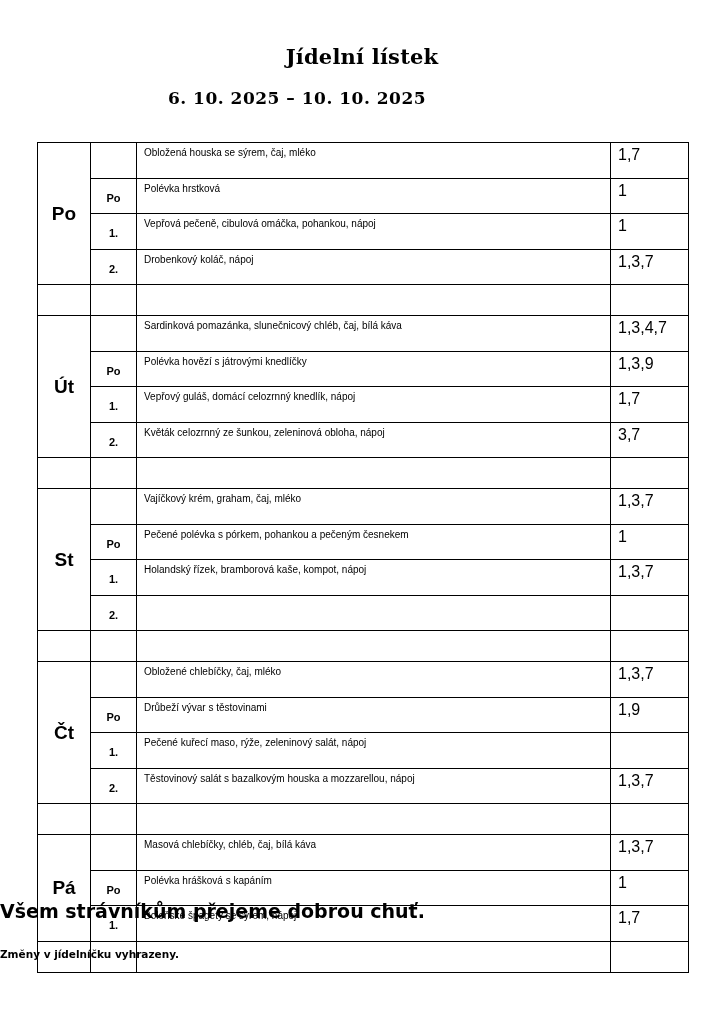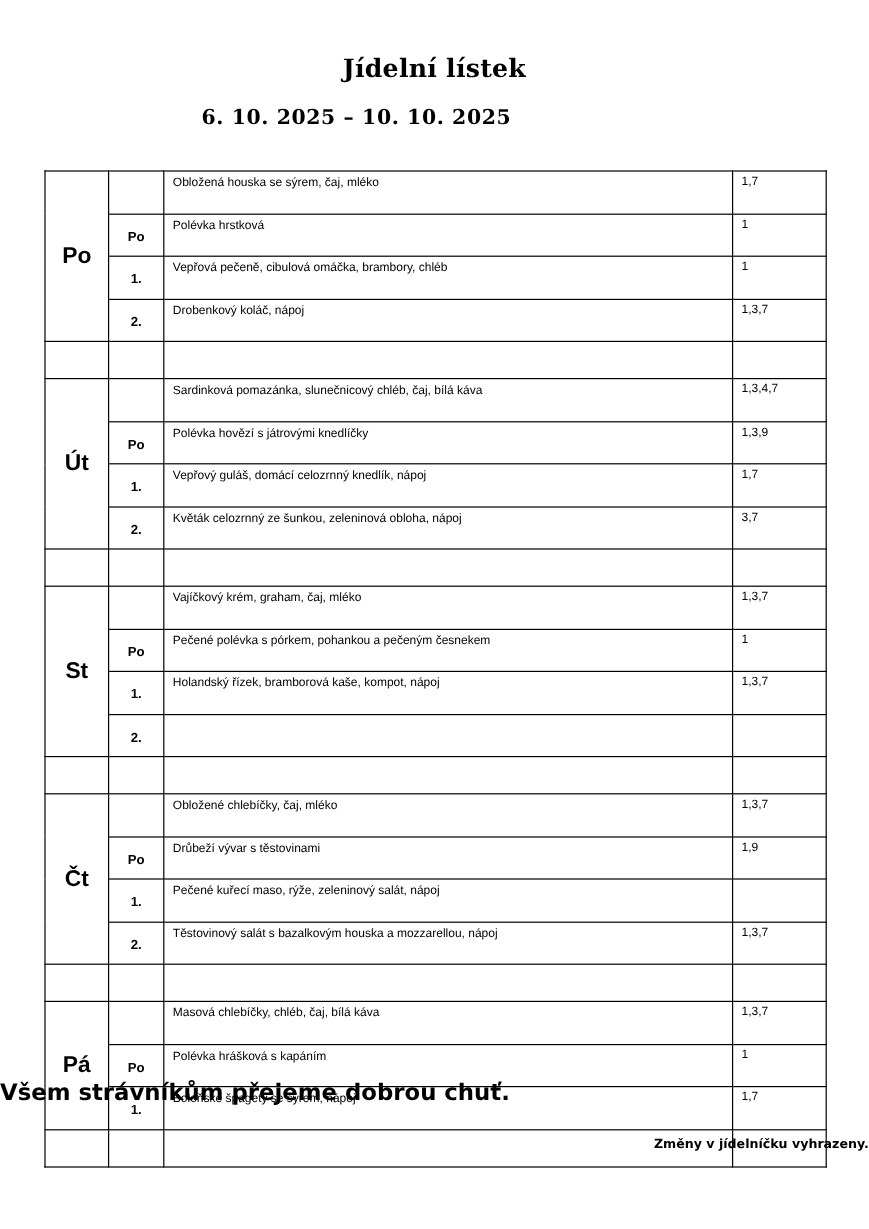--- a/index.html
+++ b/index.html
@@ -29,29 +29,29 @@
     font-size:19px; font-weight:bold;
   }
   td.type {
     text-align:center; vertical-align:middle !important;
     font-size:11px; font-weight:bold; padding-top:4px !important;
   }
   td.dish {
     font-size:10px; padding:4px 0 0 7px !important; white-space:nowrap; overflow:hidden;
   }
   td.all {
-    font-size:10px; padding:3px 0 0 7px !important;
+    font-size:16px; padding:3px 0 0 7px !important;
   }
   tr.sep td { height:30px; }
   .greeting {
     position:absolute; left:0; width:724px; top:900px; 
     font-family:"DejaVu Sans", sans-serif; font-weight:bold; font-size:19px;
   }
   .note {
-    position:absolute; left:0; width:724px; top:948px; text-align:right;
+    position:absolute; left:0; width:724px; top:948px; text-align:left;
     font-family:"DejaVu Sans", sans-serif; font-weight:bold; font-size:10.5px;
   }
 </style>
 </head>
 <body>
 
 <div class="title">Jídelní lístek</div>
 <div class="dates">6. 10. 2025 – 10. 10. 2025</div>
 
 <table class="menu">
@@ -68,21 +68,21 @@
         <td class="dish">Obložená houska se sýrem, čaj, mléko</td>
         <td class="all">1,7</td>
       </tr>
       <tr>
         <td class="type">Po</td>
         <td class="dish">Polévka hrstková</td>
         <td class="all">1</td>
       </tr>
       <tr>
         <td class="type">1.</td>
-        <td class="dish">Vepřová pečeně, cibulová omáčka, brambory, chléb</td>
+        <td class="dish">Vepřová pečeně, cibulová omáčka, pohankou, nápoj</td>
         <td class="all">1</td>
       </tr>
       <tr>
         <td class="type">2.</td>
         <td class="dish">Drobenkový koláč, nápoj</td>
         <td class="all">1,3,7</td>
       </tr>
       <tr class="sep">
         <td></td>
         <td></td>

